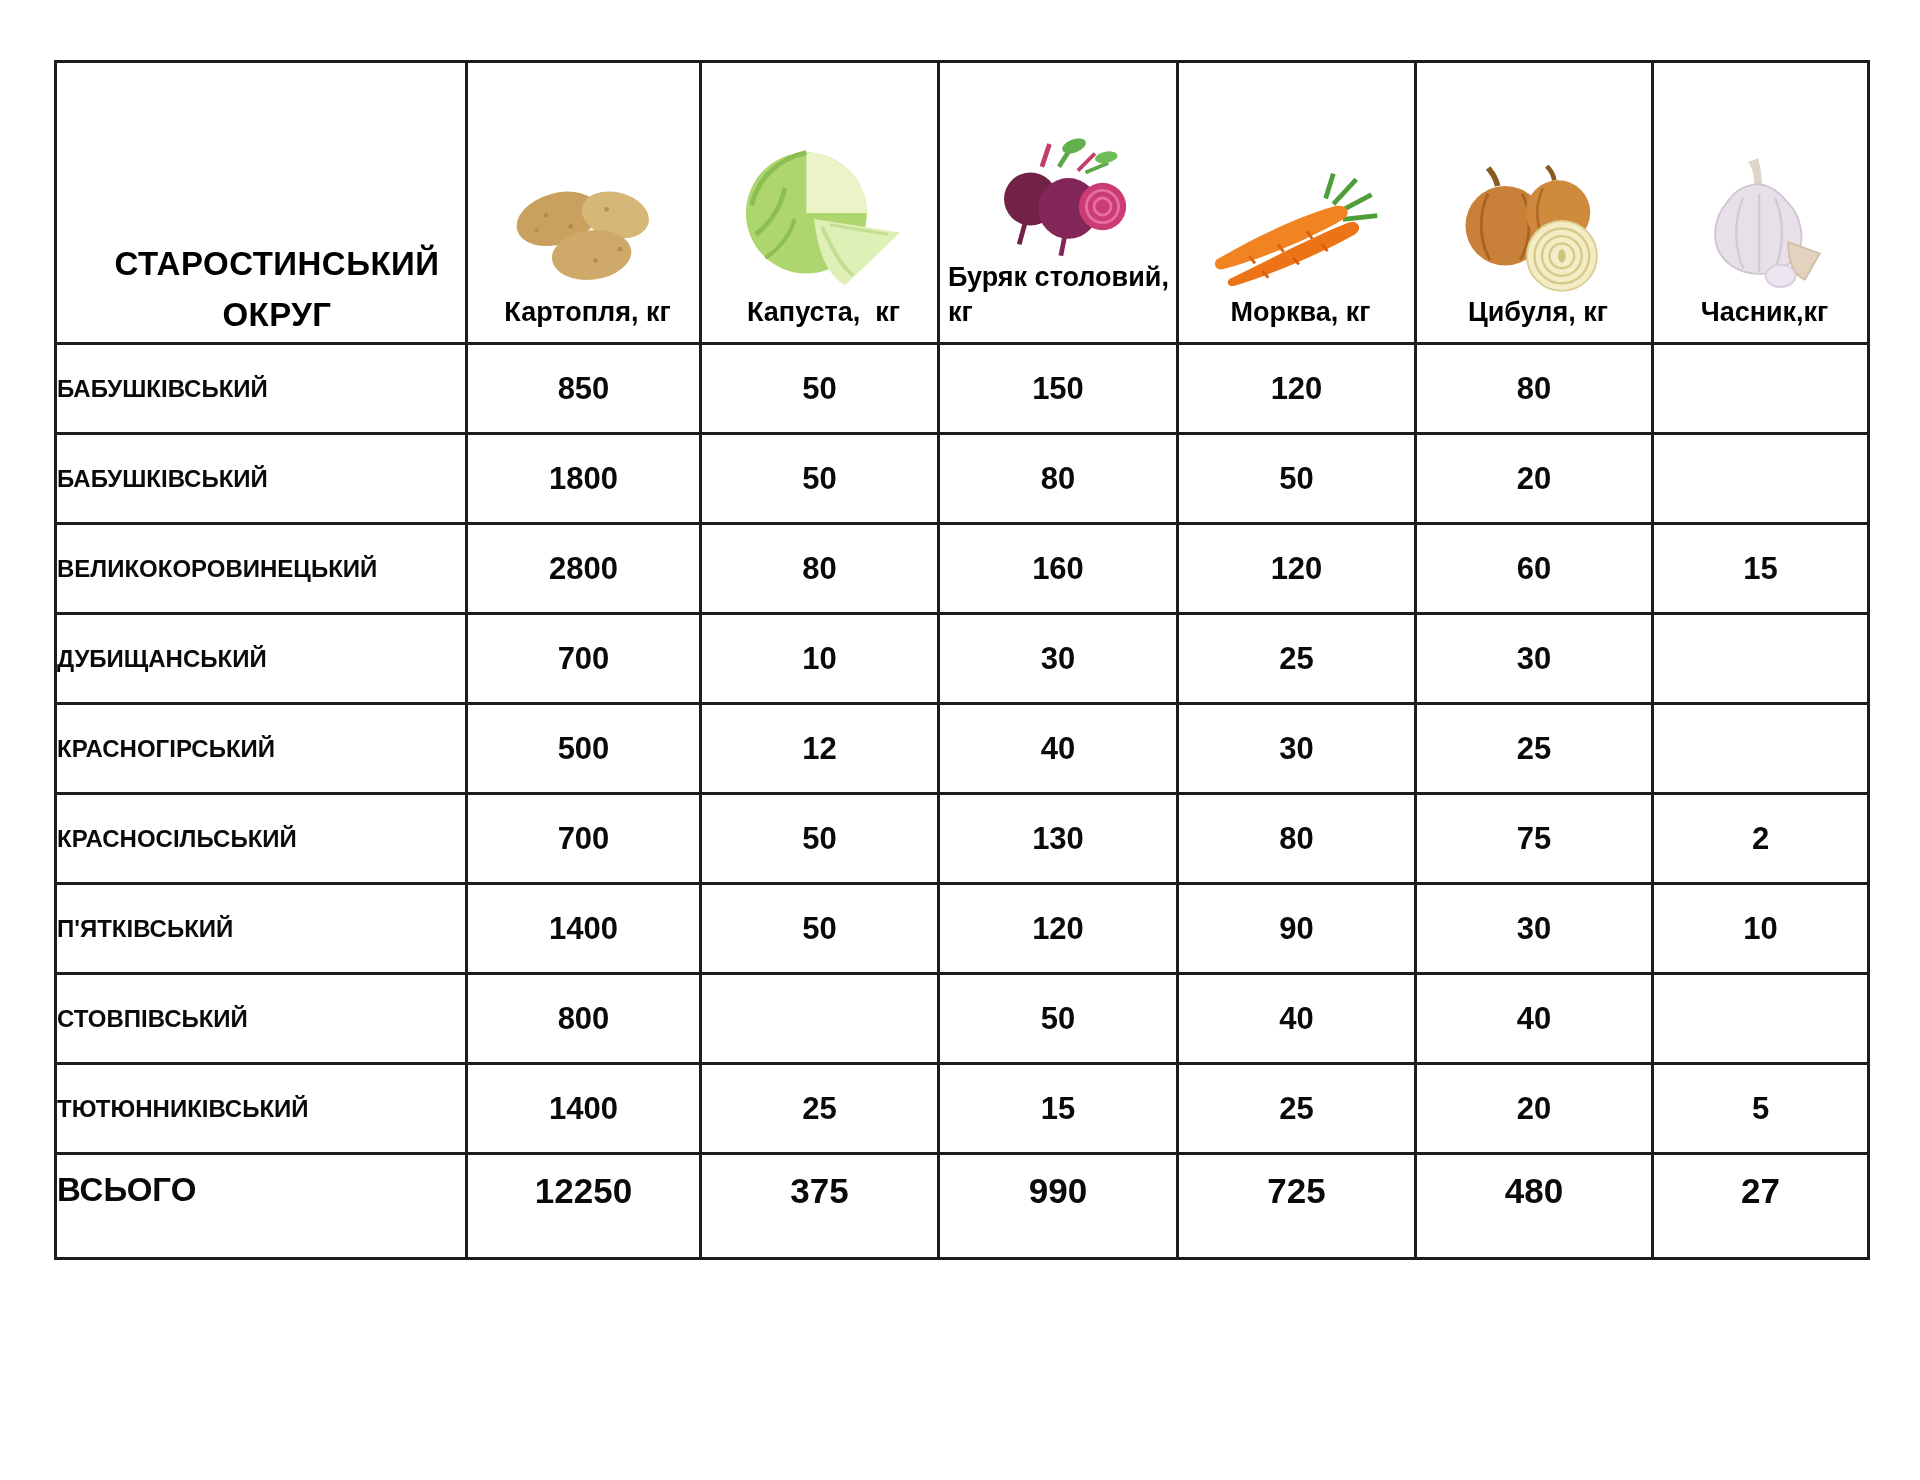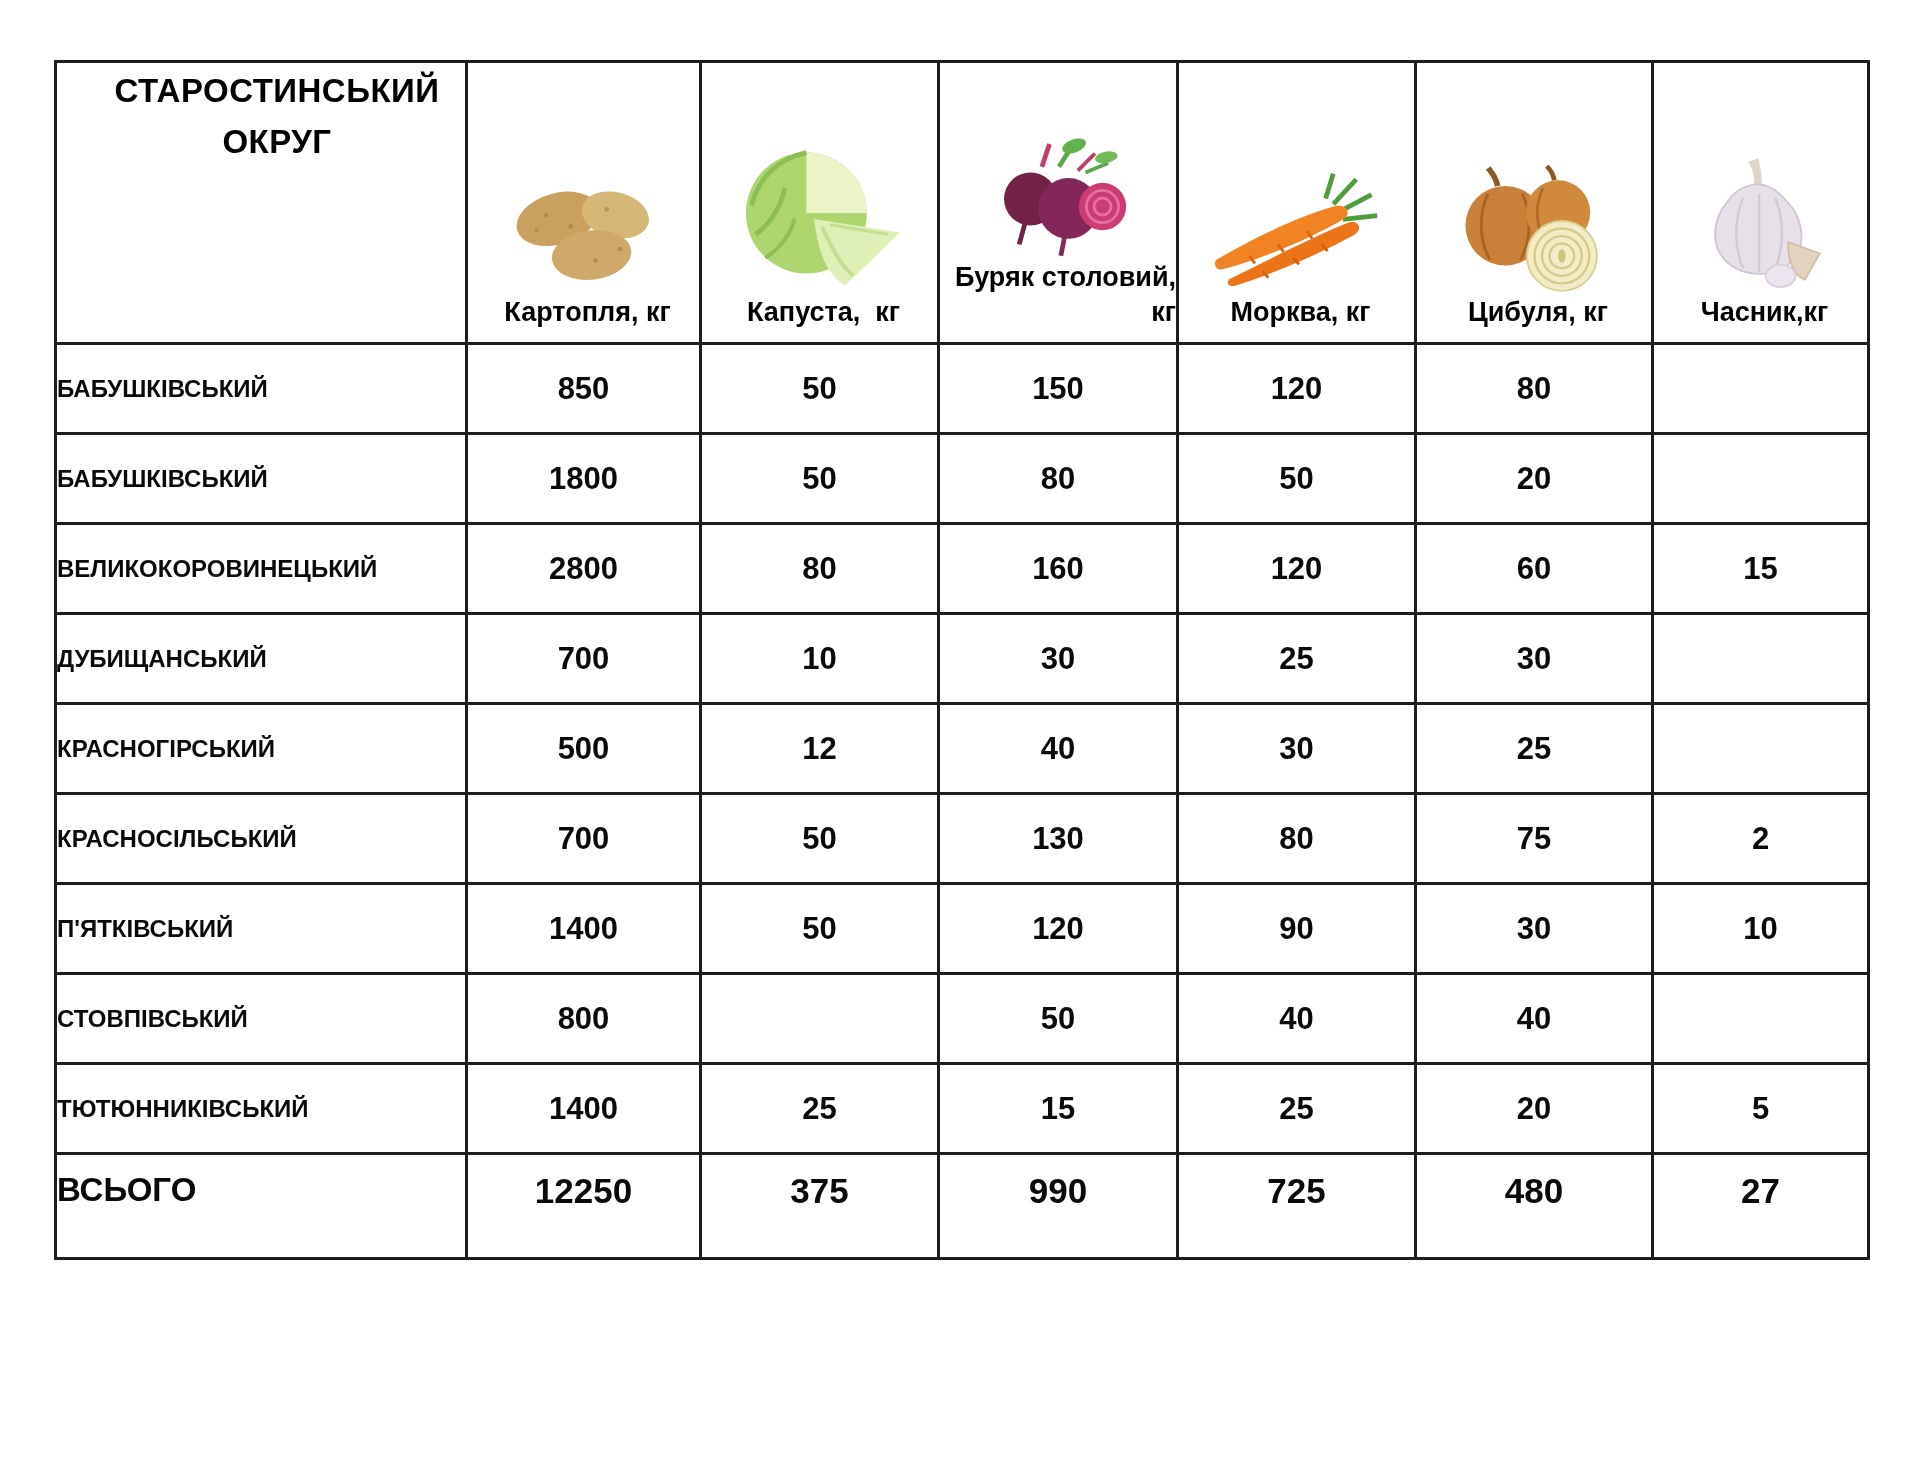--- a/index.html
+++ b/index.html
@@ -27,21 +27,21 @@
     background: #ffffff;
   }
 
   thead tr { height: 282px; }
   tbody tr { height: 90px; }
   tbody tr.total { height: 105px; }
 
   .corner-wrap {
     height: 276px;
     display: flex;
-    align-items: flex-start;
+    align-items: flex-end;
     justify-content: center;
     margin-left: 32px;
   }
   .corner-title {
     font-size: 33px;
     font-weight: bold;
     color: #000;
     text-align: center;
     line-height: 1.55;
     letter-spacing: 0.5px;
@@ -54,21 +54,21 @@
     justify-content: flex-end;
     align-items: center;
     padding-bottom: 10px;
   }
   .veg-icon { display: block; }
   .veg-icon svg { display: block; margin: 0 auto; }
   .veg-label {
     font-size: 27px;
     font-weight: bold;
     color: #000;
-    text-align: right;
+    text-align: left;
     line-height: 1.3;
     white-space: pre-wrap;
     padding: 2px 0 0 8px;
   }
 
   .name-cell {
     font-size: 24px;
     font-weight: bold;
     color: #0a0a0a;
     text-align: left;

